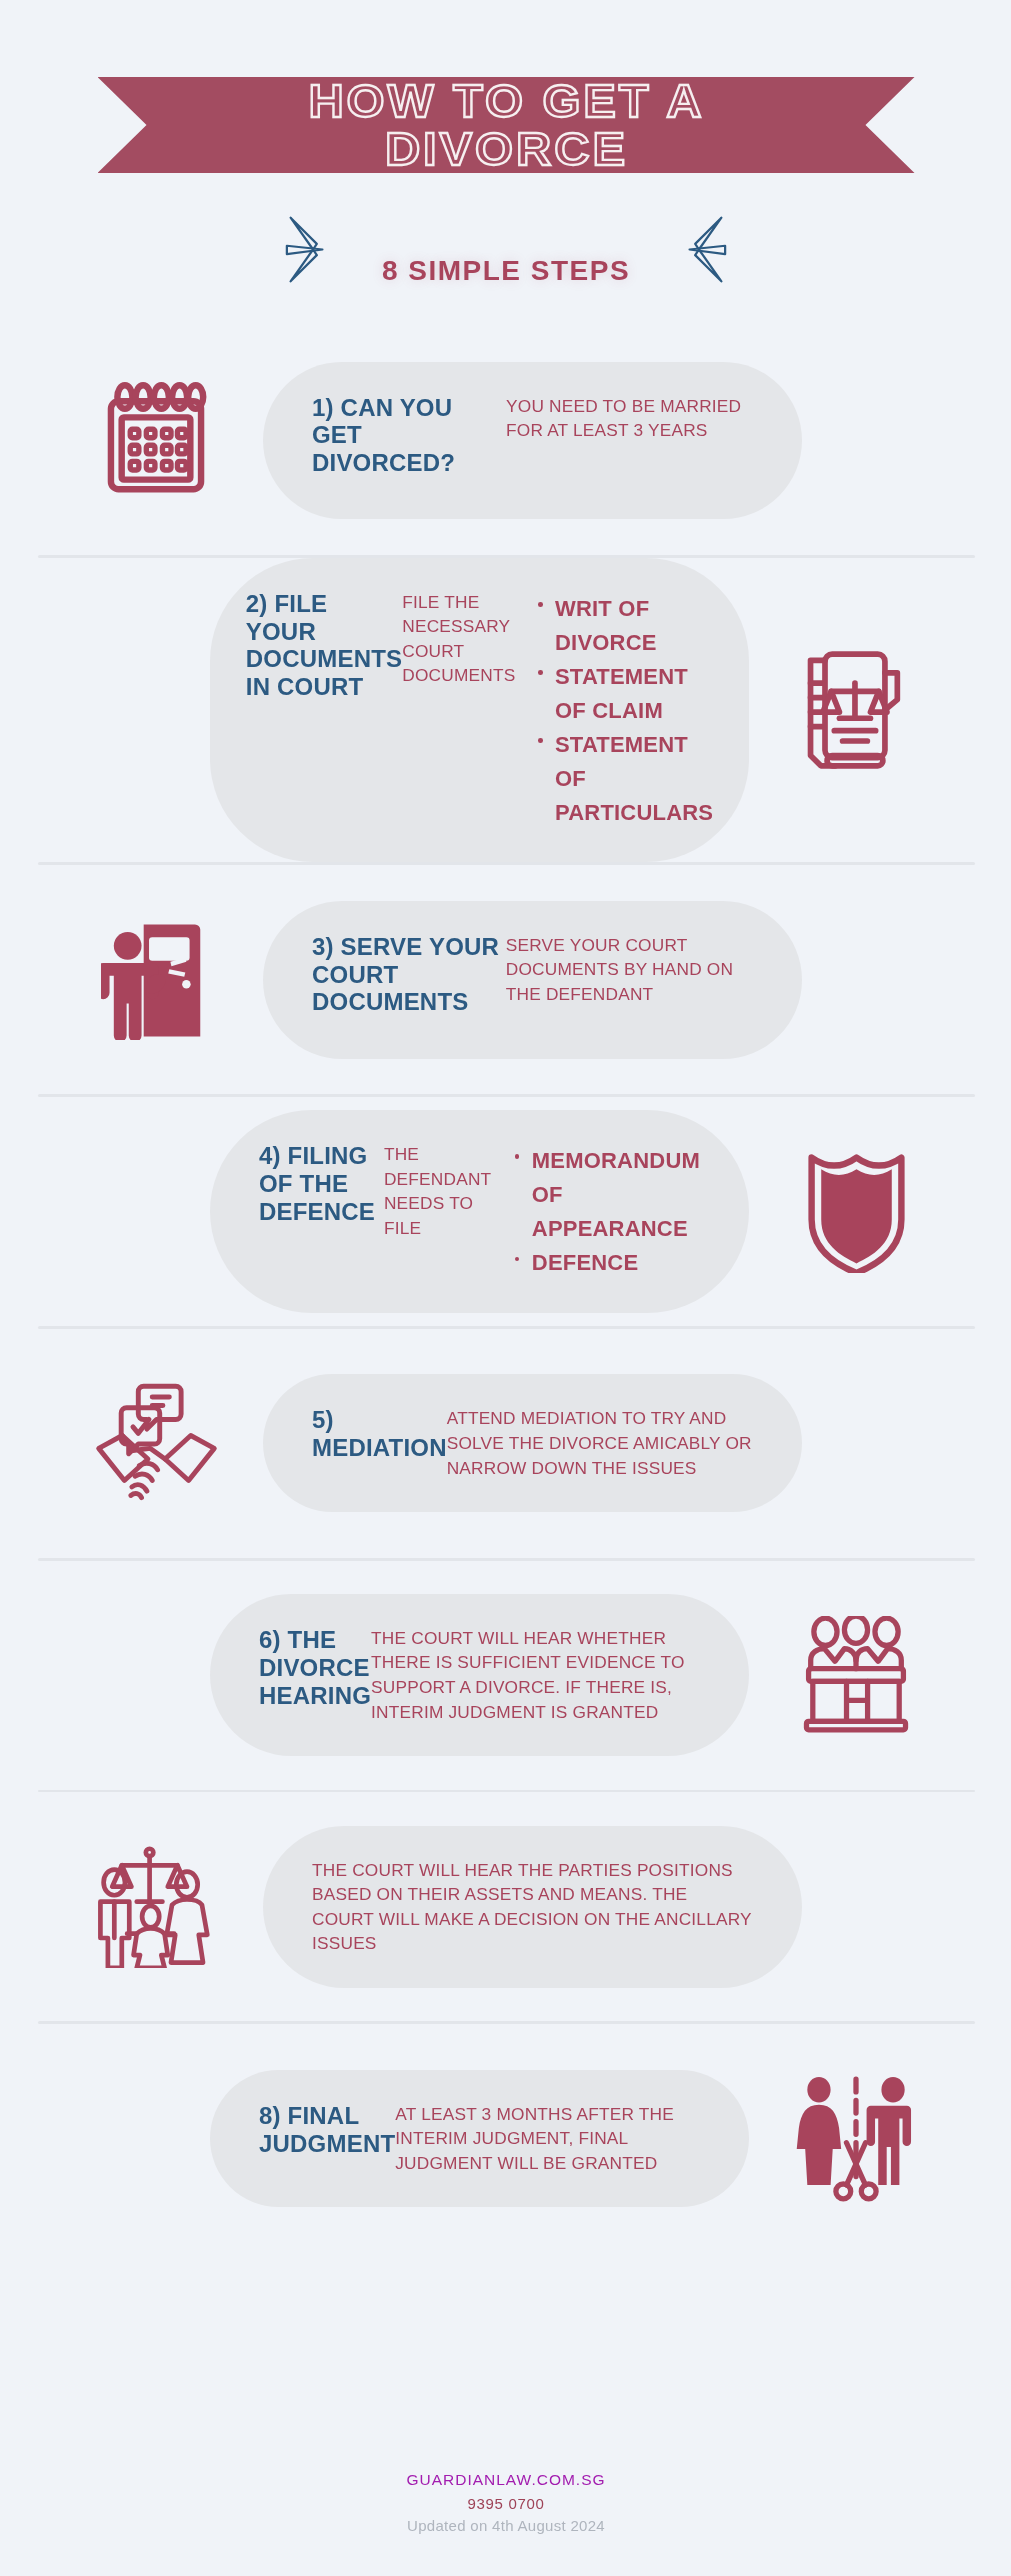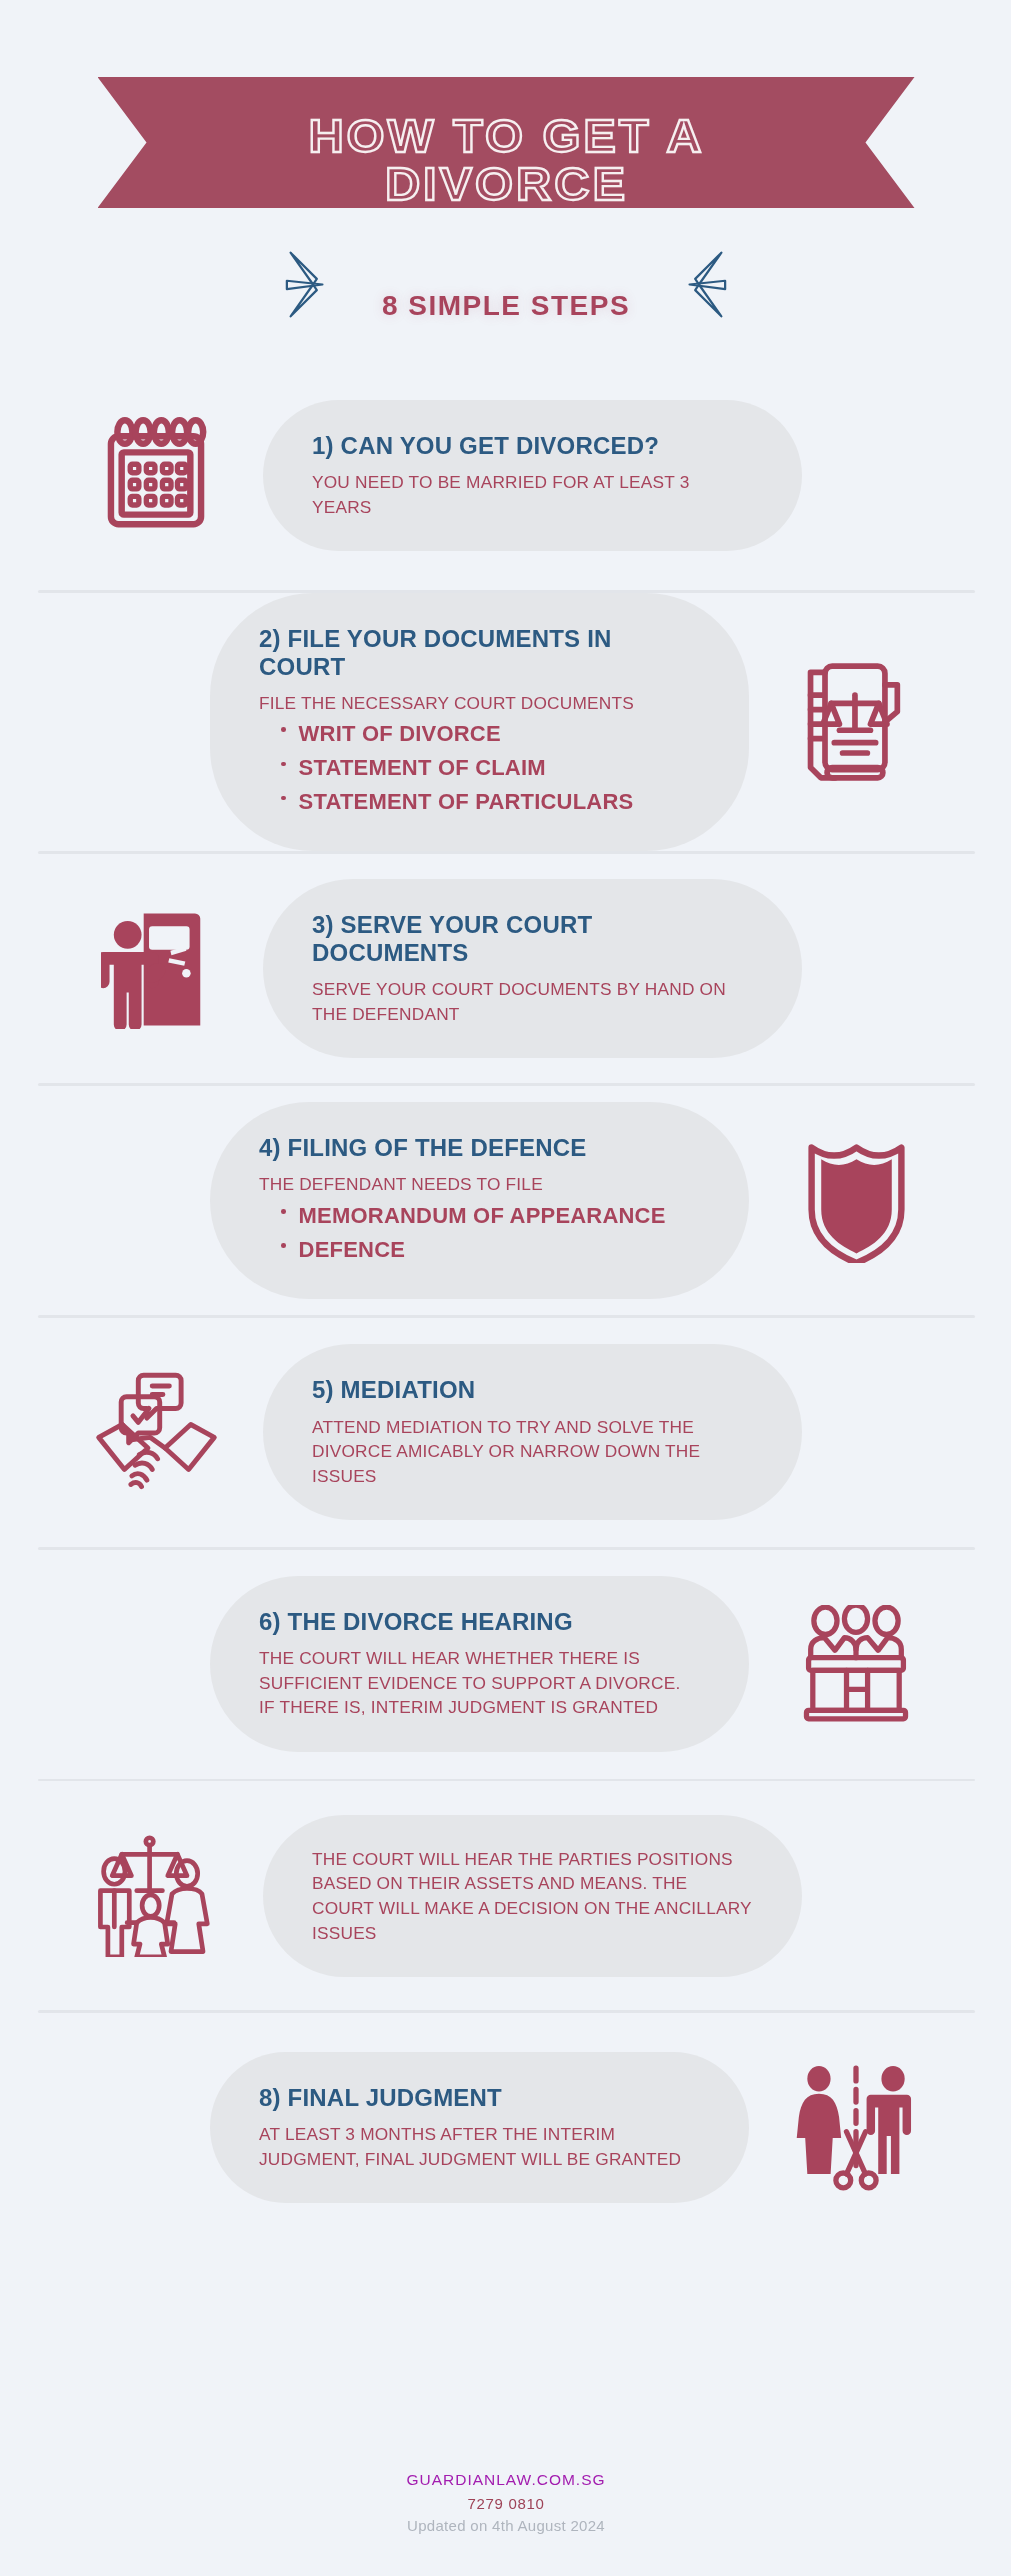--- a/index.html
+++ b/index.html
@@ -20,33 +20,33 @@
   .header-wrap {
     position: relative;
     width: 1012px;
     padding-top: 77px;
   }
 
   .ribbon {
     position: relative;
     width: 817px;
     margin: 0 auto;
-    height: 131px;
+    height: 96px;
     background: #A34C61;
     -webkit-clip-path: polygon(0 0, 100% 0, 100% 100%, 0 100%, 6% 50%);
     clip-path: polygon(
       0% 0%,
       100% 0%,
       94% 50%,
       100% 100%,
       0% 100%,
       6% 50%
     );
     display: flex;
-    align-items: flex-end;
+    align-items: center;
     justify-content: center;
   }
 
   .ribbon-title {
     color: transparent;
     -webkit-text-stroke: 2.3px #F6EFF0;
     font-size: 47px;
     font-weight: 700;
     letter-spacing: 2.8px;
     line-height: 1.02;
@@ -104,21 +104,21 @@
     justify-content: center;
   }
 
   .card {
     background: #E4E6E9;
     border-radius: 103px;
     padding: 32px 49px;
     flex: 0 0 auto;
     min-height: 122px;
     display: flex;
-    flex-direction: column;
+    flex-direction: row;
     justify-content: center;
   }
   .step.icon-left  .card { width: 539px; margin-left: 15px; }
   .step.icon-right .card { width: 539px; margin-right: 15px; }
 
   .card-title {
     color: #2C5A82;
     font-size: 24px;
     font-weight: 700;
     letter-spacing: 0.2px;
@@ -432,16 +432,16 @@
     <div class="card">
       <div class="card-title">8) FINAL JUDGMENT</div>
       <div class="card-body">AT LEAST 3 MONTHS AFTER THE INTERIM JUDGMENT, FINAL JUDGMENT WILL BE GRANTED</div>
     </div>
   </div>
 
 </div>
 
 <div class="footer">
   <div class="footer-site">GUARDIANLAW.COM.SG</div>
-  <div class="footer-phone">7279 0810</div>
+  <div class="footer-phone">9395 0700</div>
   <div class="footer-updated">Updated on 4th August 2024</div>
 </div>
 
 
 </body></html>

